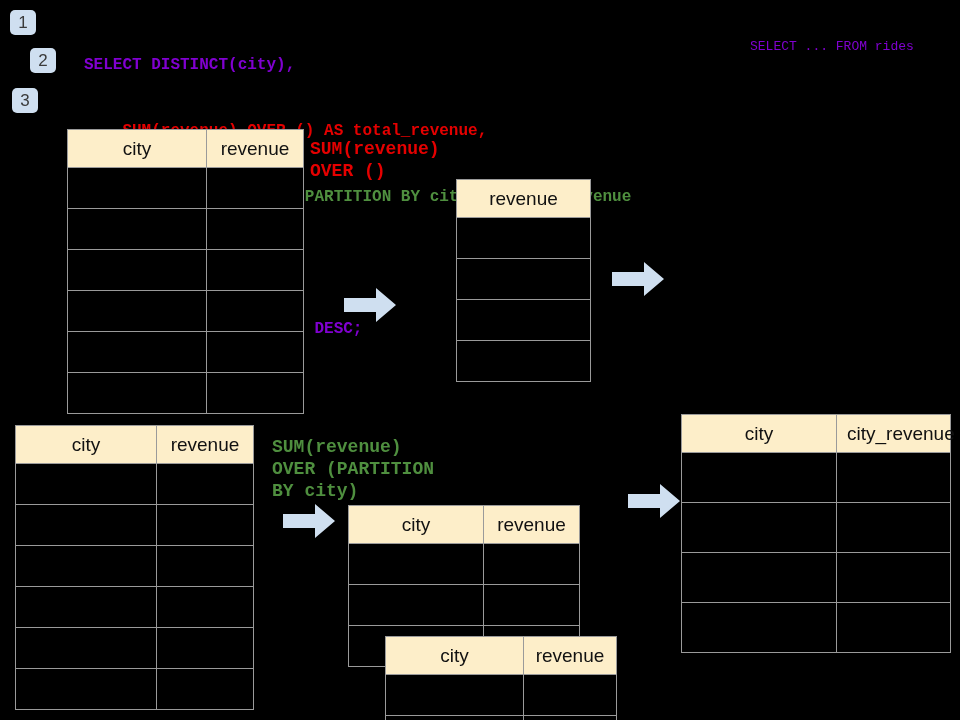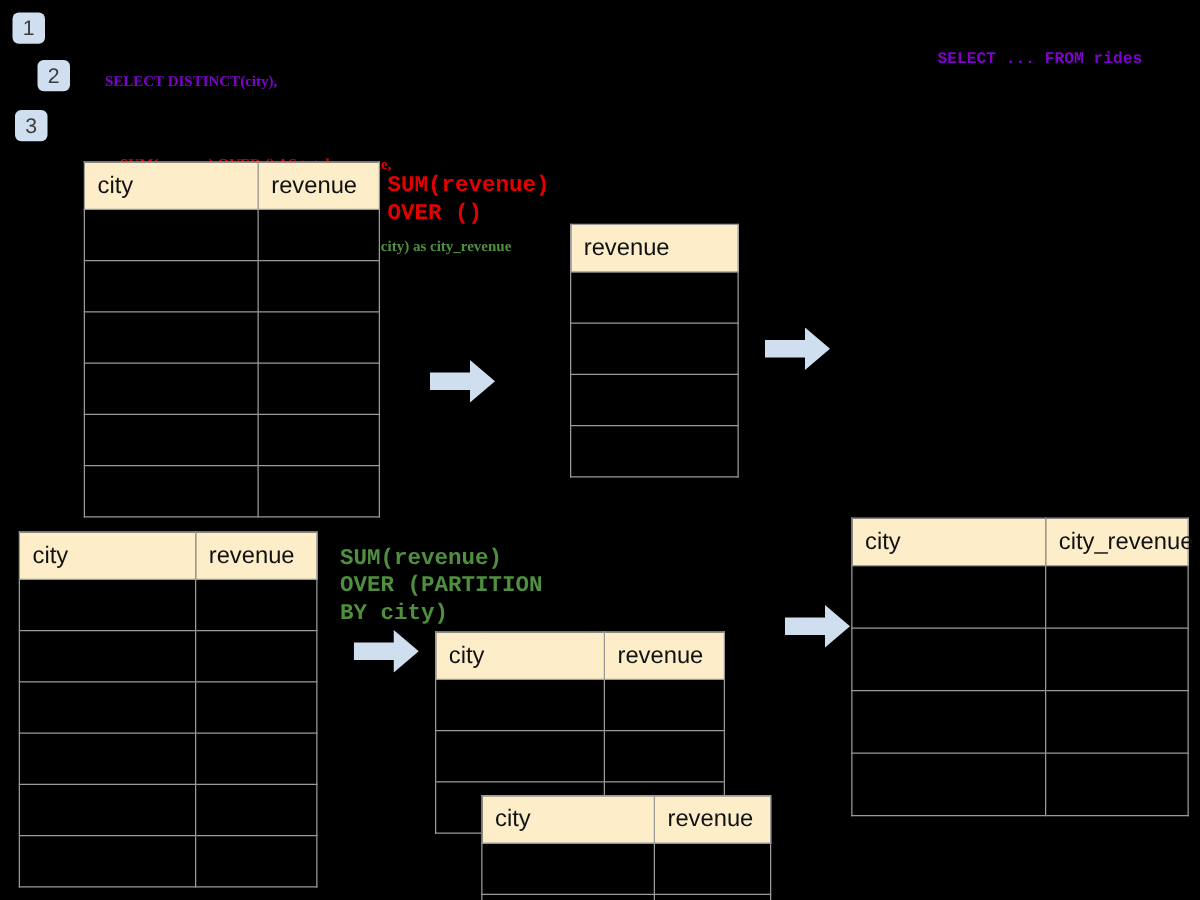--- a/index.html
+++ b/index.html
@@ -30,40 +30,40 @@
   }
   #badge-1 { left: 10px; top: 10px; }
   #badge-2 { left: 30px; top: 48px; }
   #badge-3 { left: 12px; top: 88px; }
 
   
   .sql {
     position: absolute;
     left: 84px;
     top: 10px;
-    font-family: Liberation Serif, serif;
-    font-size: 12px;
+    font-family: Liberation Mono, monospace;
+    font-size: 16px;
     line-height: 22px;
     font-weight: bold;
     white-space: pre;
   }
   .sql .l { display: block; }
   .c-purple { color: #8000d0; }
   .c-red    { color: #e50000; }
   .c-green  { color: #4f8f3f; }
 
   .sql-note {
     position: absolute;
     left: 750px;
     top: 37px;
     width: 200px;
     font-family: "Liberation Mono", "DejaVu Sans Mono", monospace;
     font-size: 13px;
     line-height: 20px;
-    font-weight: bold;
+    font-weight: normal;
     color: #8000d0;
   }
 
   
   .anno {
     position: absolute;
     font-family: "Liberation Mono", "DejaVu Sans Mono", monospace;
     font-size: 18px;
     line-height: 22px;
     font-weight: bold;
@@ -75,21 +75,21 @@
   
   .tbl {
     position: absolute;
     border-collapse: collapse;
     table-layout: fixed;
     background: #000;
   }
   .tbl th, .tbl td {
     border: 1px solid #9a9a9a;
     padding: 0 10px;
-    text-align: left;
+    text-align: center;
     font-family: "Liberation Sans", sans-serif;
     font-weight: normal;
   }
   .tbl th {
     background: #fdeec9;
     color: #111111;
     font-size: 19px;
     height: 37px;
   }
   .tbl td {

